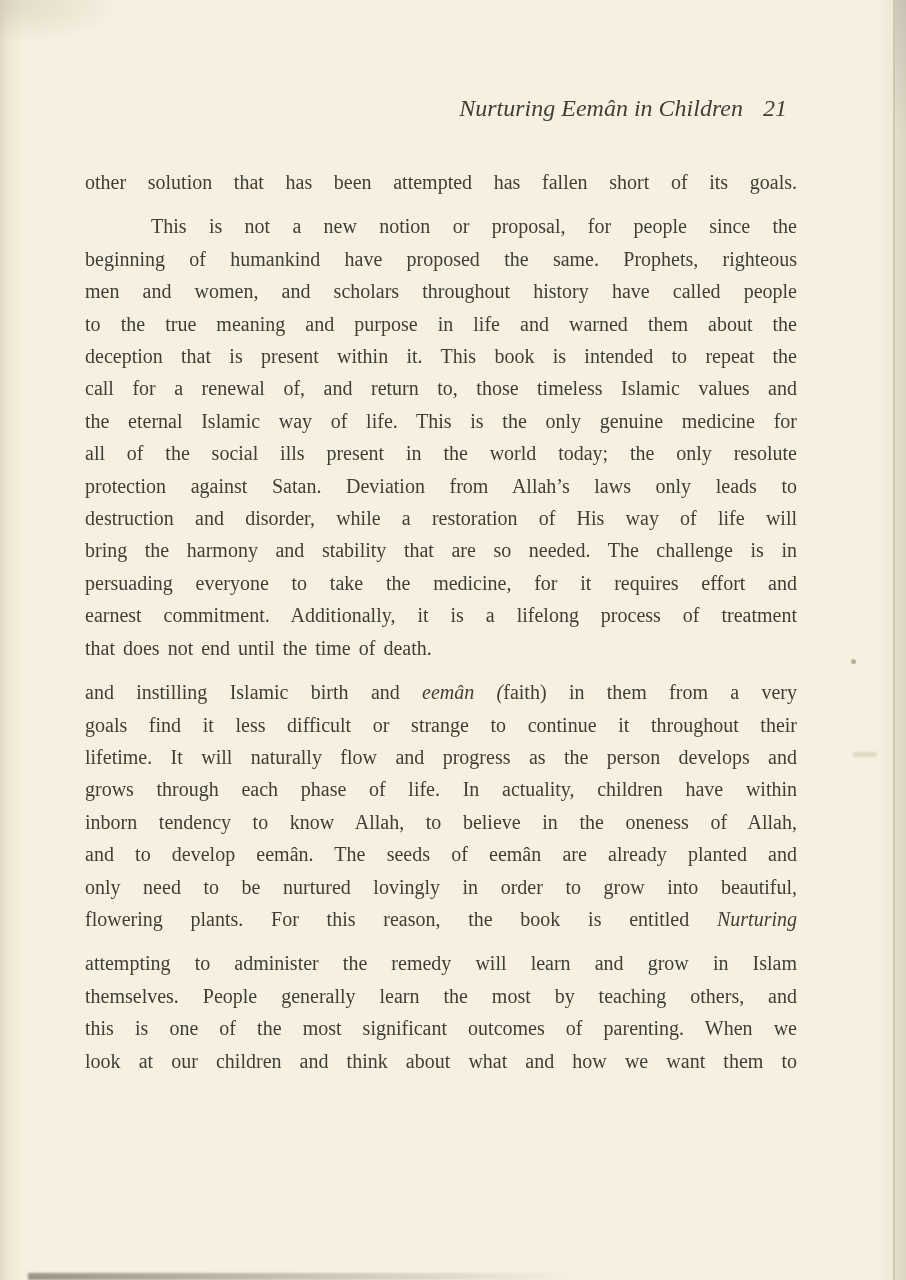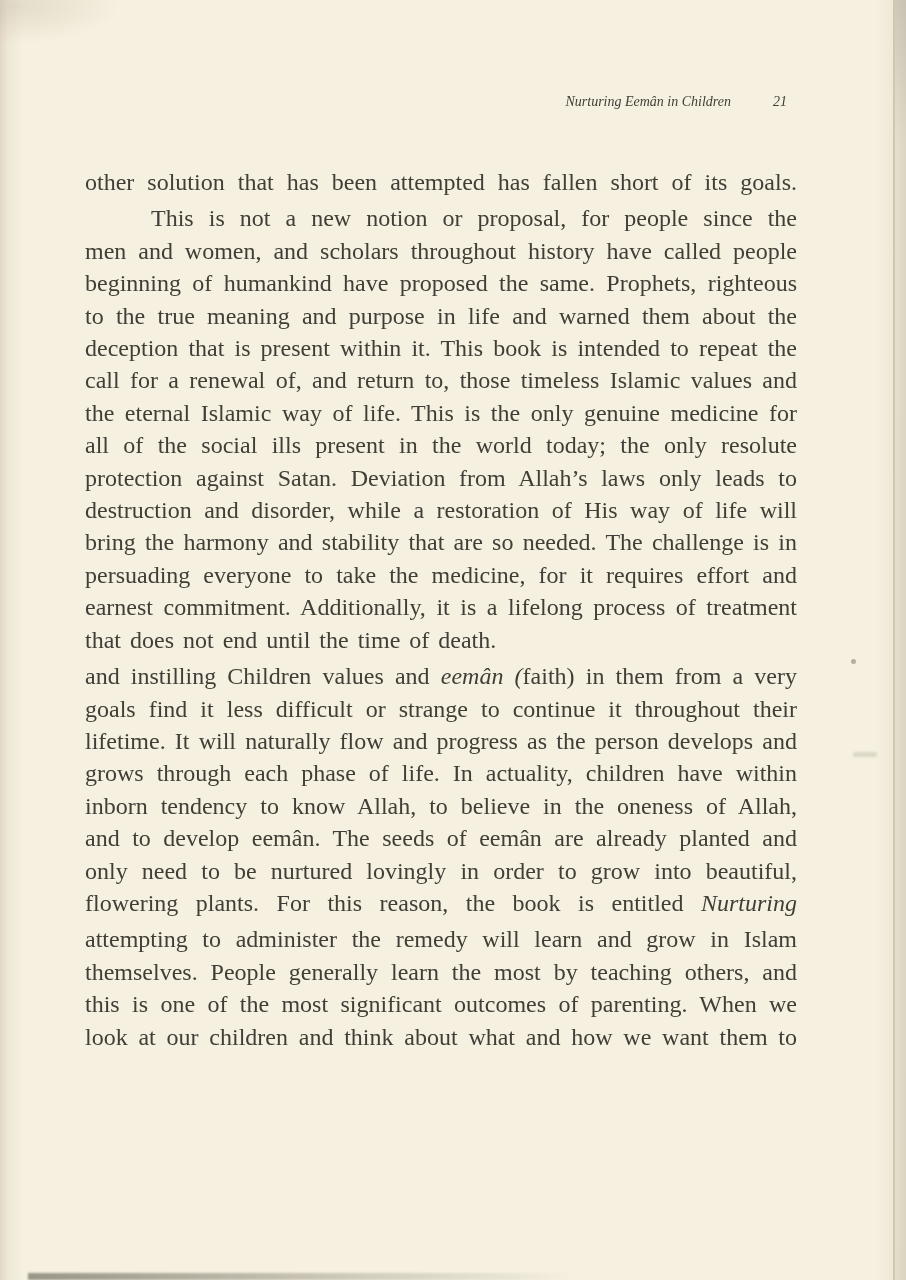--- a/index.html
+++ b/index.html
@@ -33,68 +33,68 @@
     filter: blur(1px);
   }
   .speck { position: absolute; border-radius: 50%; background: rgba(118,110,90,0.5); }
   .speck.s1 { left: 851px; top: 659px; width: 5px; height: 5px; }
   .speck.s2 { left: 853px; top: 752px; width: 24px; height: 5px; border-radius: 3px;
               background: rgba(138,130,108,0.22); filter: blur(1px); }
 
   
   .header {
     position: absolute; top: 94px; right: 119px;
-    display: flex; align-items: baseline; gap: 42px;
-    font-style: italic; font-size: 14px; line-height: 1.2;
+    display: flex; align-items: baseline; gap: 20px;
+    font-style: italic; font-size: 24px; line-height: 1.2;
     color: var(--ink, #403e37);
   }
 
   
   .body {
     position: absolute; left: 85px; top: 166px; width: 712px;
-    font-size: 24px; line-height: 32.4px;
+    font-size: 20px; line-height: 32.4px;
     color: var(--ink, #403e37);
   }
-  .para + .para { margin-top: 4px; }
+  .para + .para { margin-top: 12px; }
   .line { text-align: justify; text-align-last: justify; white-space: normal; }
   .line.unjust { text-align-last: left; word-spacing: 3px; }
   .para.indent .line.first { text-indent: 66px; }
   em { font-style: italic; }
 </style>
 </head>
 <body>
 
 <div class="page">
   <div class="header">
     <span>Nurturing Eemân in Children</span>
     <span>21</span>
   </div>
 
   <div class="body">
       <div class="para">
         <div class="line first"><span>other solution that has been attempted has fallen short of its goals.</span></div>
       </div>
       <div class="para indent">
         <div class="line first"><span>This is not a new notion or proposal, for people since the</span></div>
+        <div class="line"><span>beginning of humankind have proposed the same. Prophets, righteous</span></div>
         <div class="line"><span>men and women, and scholars throughout history have called people</span></div>
-        <div class="line"><span>beginning of humankind have proposed the same. Prophets, righteous</span></div>
         <div class="line"><span>to the true meaning and purpose in life and warned them about the</span></div>
         <div class="line"><span>deception that is present within it. This book is intended to repeat the</span></div>
         <div class="line"><span>call for a renewal of, and return to, those timeless Islamic values and</span></div>
         <div class="line"><span>the eternal Islamic way of life. This is the only genuine medicine for</span></div>
         <div class="line"><span>all of the social ills present in the world today; the only resolute</span></div>
         <div class="line"><span>protection against Satan. Deviation from Allah’s laws only leads to</span></div>
         <div class="line"><span>destruction and disorder, while a restoration of His way of life will</span></div>
         <div class="line"><span>bring the harmony and stability that are so needed. The challenge is in</span></div>
         <div class="line"><span>persuading everyone to take the medicine, for it requires effort and</span></div>
         <div class="line"><span>earnest commitment. Additionally, it is a lifelong process of treatment</span></div>
         <div class="line unjust"><span>that does not end until the time of death.</span></div>
       </div>
       <div class="para indent">
-        <div class="line"><span>and instilling Children values and </span><em>eemân (</em><span>faith) in them from a very</span></div>
+        <div class="line"><span>and instilling Islamic birth and </span><em>eemân (</em><span>faith) in them from a very</span></div>
         <div class="line"><span>goals find it less difficult or strange to continue it throughout their</span></div>
         <div class="line"><span>lifetime. It will naturally flow and progress as the person develops and</span></div>
         <div class="line"><span>grows through each phase of life. In actuality, children have within</span></div>
         <div class="line"><span>inborn tendency to know Allah, to believe in the oneness of Allah,</span></div>
         <div class="line"><span>and to develop eemân. The seeds of eemân are already planted and</span></div>
         <div class="line"><span>only need to be nurtured lovingly in order to grow into beautiful,</span></div>
         <div class="line"><span>flowering plants. For this reason, the book is entitled </span><em>Nurturing</em></div>
       </div>
       <div class="para indent">
         <div class="line"><span>attempting to administer the remedy will learn and grow in Islam</span></div>

